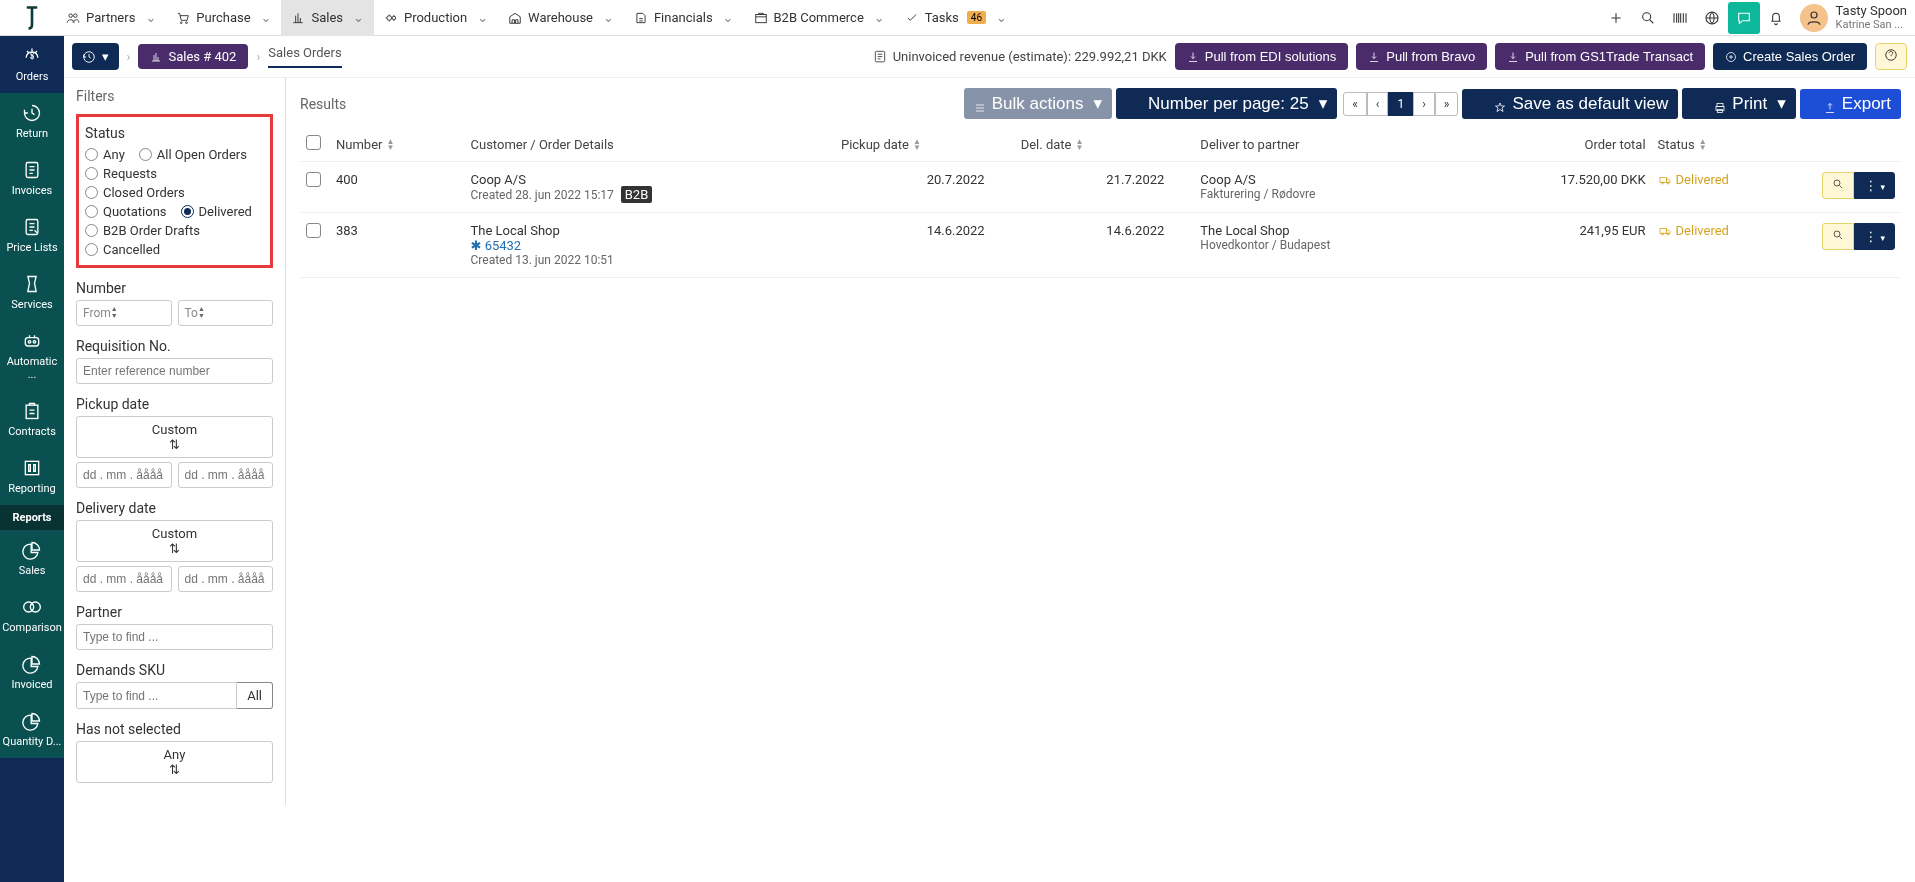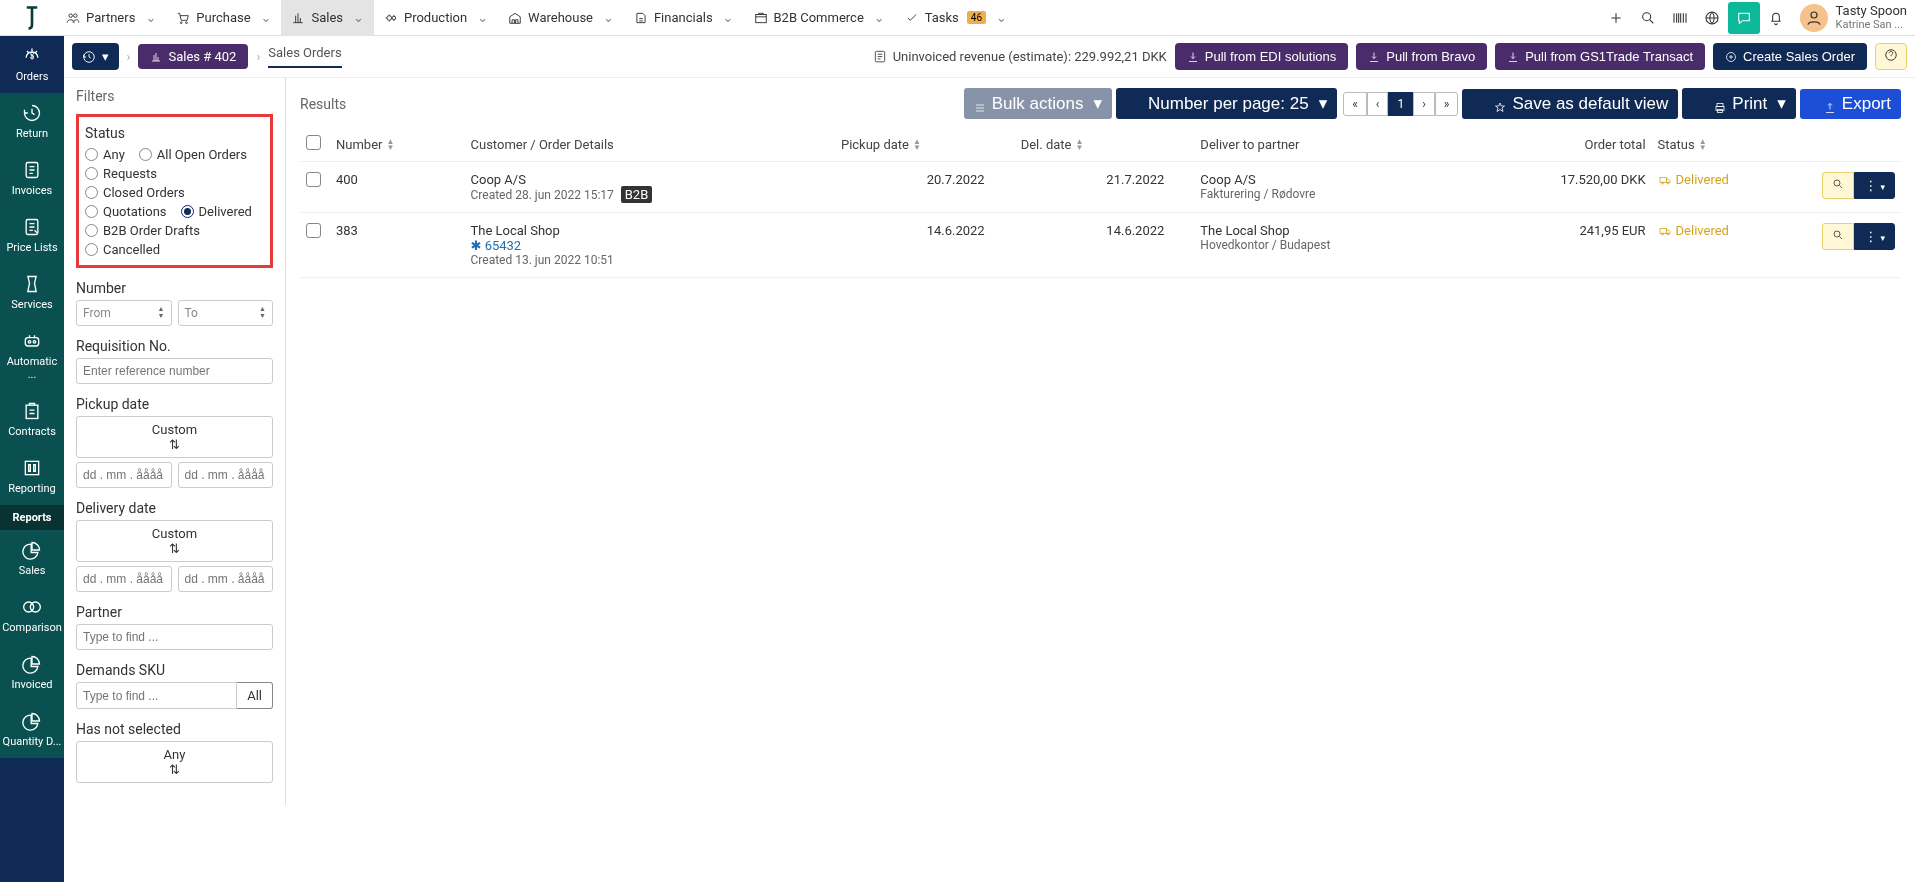--- a/index.html
+++ b/index.html
@@ -50,21 +50,21 @@
   .filters .radio-row { display:flex; flex-wrap:wrap; gap:4px 14px; }
   .filters .radio { display:flex; align-items:center; gap:5px; font-size:13px; cursor:pointer; white-space:nowrap;}
   .filters .radio .r { width:13px; height:13px; border:1.5px solid #888; border-radius:50%; display:inline-block; position:relative;}
   .filters .radio .r.checked { border-color:#0e2a55; }
   .filters .radio .r.checked::after { content:""; position:absolute; inset:2px; background:#0e2a55; border-radius:50%;}
   .filters .field { margin-bottom:12px; }
   .filters .field label { font-size:14px; display:block; margin-bottom:4px;}
   .filters input[type=text], .filters select, .filters .num-in { width:100%; padding:5px 6px; border:1px solid #ccc; border-radius:3px; font-size:12px; background:#fff;}
   .filters .twoin { display:flex; gap:6px; }
   .filters .twoin input, .filters .twoin .num-in { flex:1; }
-  .filters .num-in { display:flex; justify-content:space-between; align-items:center; color:#888;gap:9px;}
+  .filters .num-in { display:flex; align-items:center; color:#888;}
   .filters .num-in .spin { display:flex;flex-direction:column;font-size:7px;line-height:1;color:#666;}
   .filters .select-like { display:flex; justify-content:space-between; align-items:center; padding:5px 8px; border:1px solid #ccc; border-radius:3px; cursor:pointer;flex-direction:column;}
   .filters .sku-row { display:flex; gap:0;}
   .filters .sku-row input { border-top-right-radius:0;border-bottom-right-radius:0;}
   .filters .sku-row .all-btn { border:1px solid #888; border-left:none; padding:5px 10px; border-radius:0 3px 3px 0; cursor:pointer;}
   
   
   .results { flex:1; padding:10px 14px; overflow:auto;}
   .results-head { display:flex; align-items:center; margin-bottom:8px;}
   .results-head h3 { font-size:14px; font-weight:normal; color:#666; }

